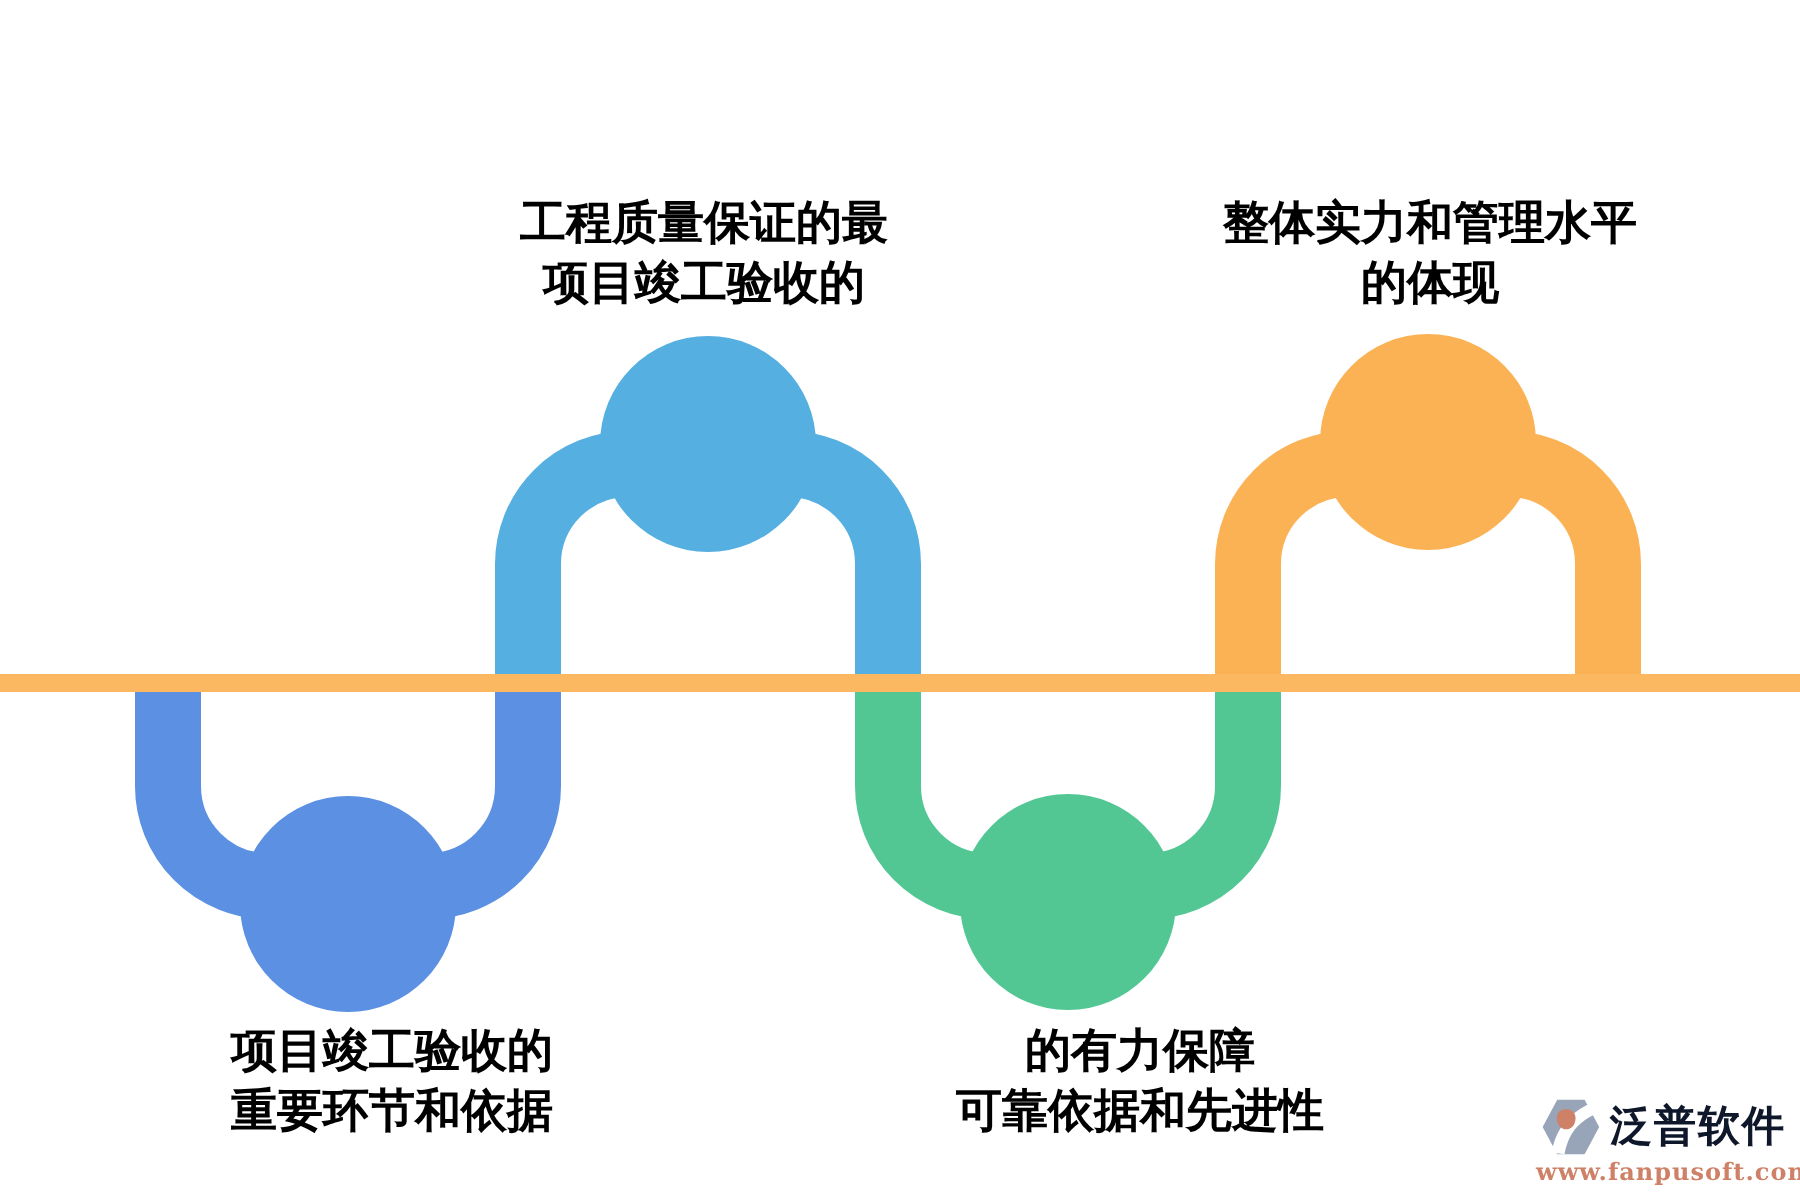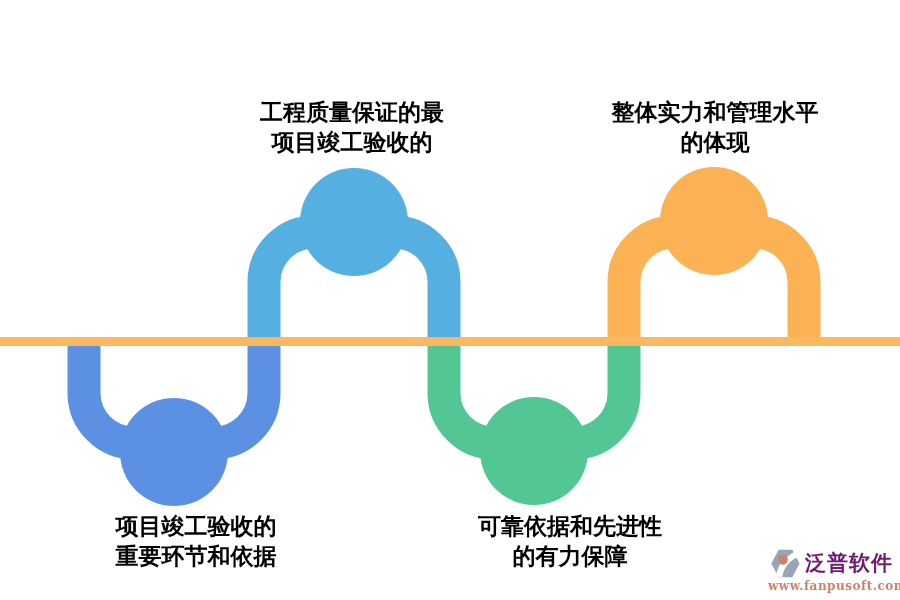--- a/index.html
+++ b/index.html
@@ -19,21 +19,21 @@
   .node-label span { display:block; }
   .label-top-left     { left:192px; top:97px;  }
   .label-top-right    { left:555px; top:97px;  }
   .label-bottom-left  { left:36px;  top:511px; }
   .label-bottom-center{ left:410px; top:511px; }
   .logo {
     position:absolute; left:768px; top:547px; width:126px;
   }
   .logo-row { display:flex; align-items:center; gap:3px; height:32px; }
   .logo-name {
-    font-size:21px; font-weight:700; color:#701a75;
+    font-size:21px; font-weight:700; color:#0f172a;
     letter-spacing:1px; white-space:nowrap; line-height:32px;
   }
   .logo-url {
     font-family:"DejaVu Serif", serif;
     font-size:12px; font-weight:700; color:#CE8167;
     text-align:center; width:100%; margin-top:0px; letter-spacing:0.5px;
     white-space:nowrap;
   }
 </style>
 </head>
@@ -62,22 +62,22 @@
   </div>
   <div class="node-label label-bottom-left">
     <span>项目竣工验收的</span>
     <span>重要环节和依据</span>
   </div>
   <div class="node-label label-top-right">
     <span>整体实力和管理水平</span>
     <span>的体现</span>
   </div>
   <div class="node-label label-bottom-center">
+    <span>的有力保障</span>
     <span>可靠依据和先进性</span>
-    <span>的有力保障</span>
   </div>
 
   <div class="logo">
     <div class="logo-row">
       <svg width="34" height="31" viewBox="0 0 36 34">
         <polygon points="11,2 26,2 34,17 26,32 11,32 3,17" fill="#98A4B8"></polygon>
         <path d="M8 31 C 10 19 16 10 31 3 L 34 9 C 22 14 17 21 15 32 Z" fill="#ffffff"></path>
         <path d="M13 8 C 19 5.5 22.5 10 20.5 15 C 18.5 20 12 19 11 14 C 10.4 11 11 9.2 13 8 Z" fill="#CE8167"></path>
       </svg>
       <span class="logo-name">泛普软件</span>

